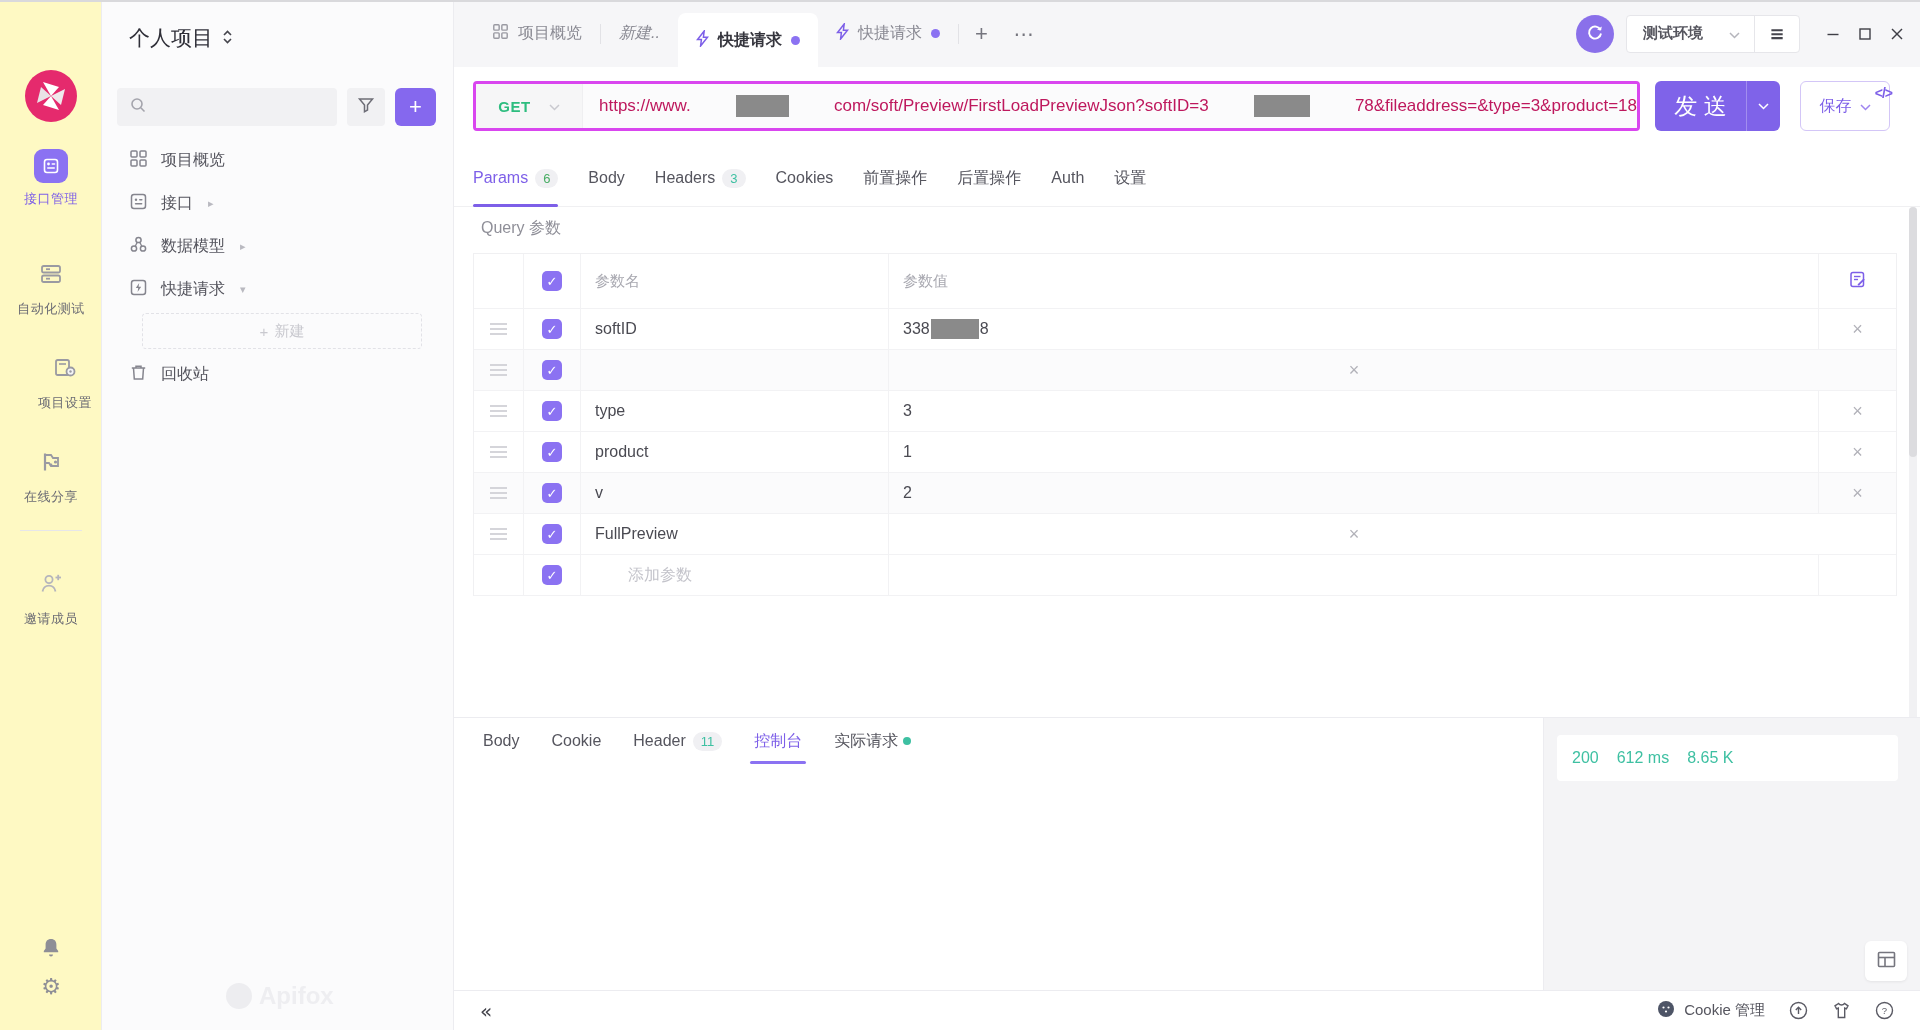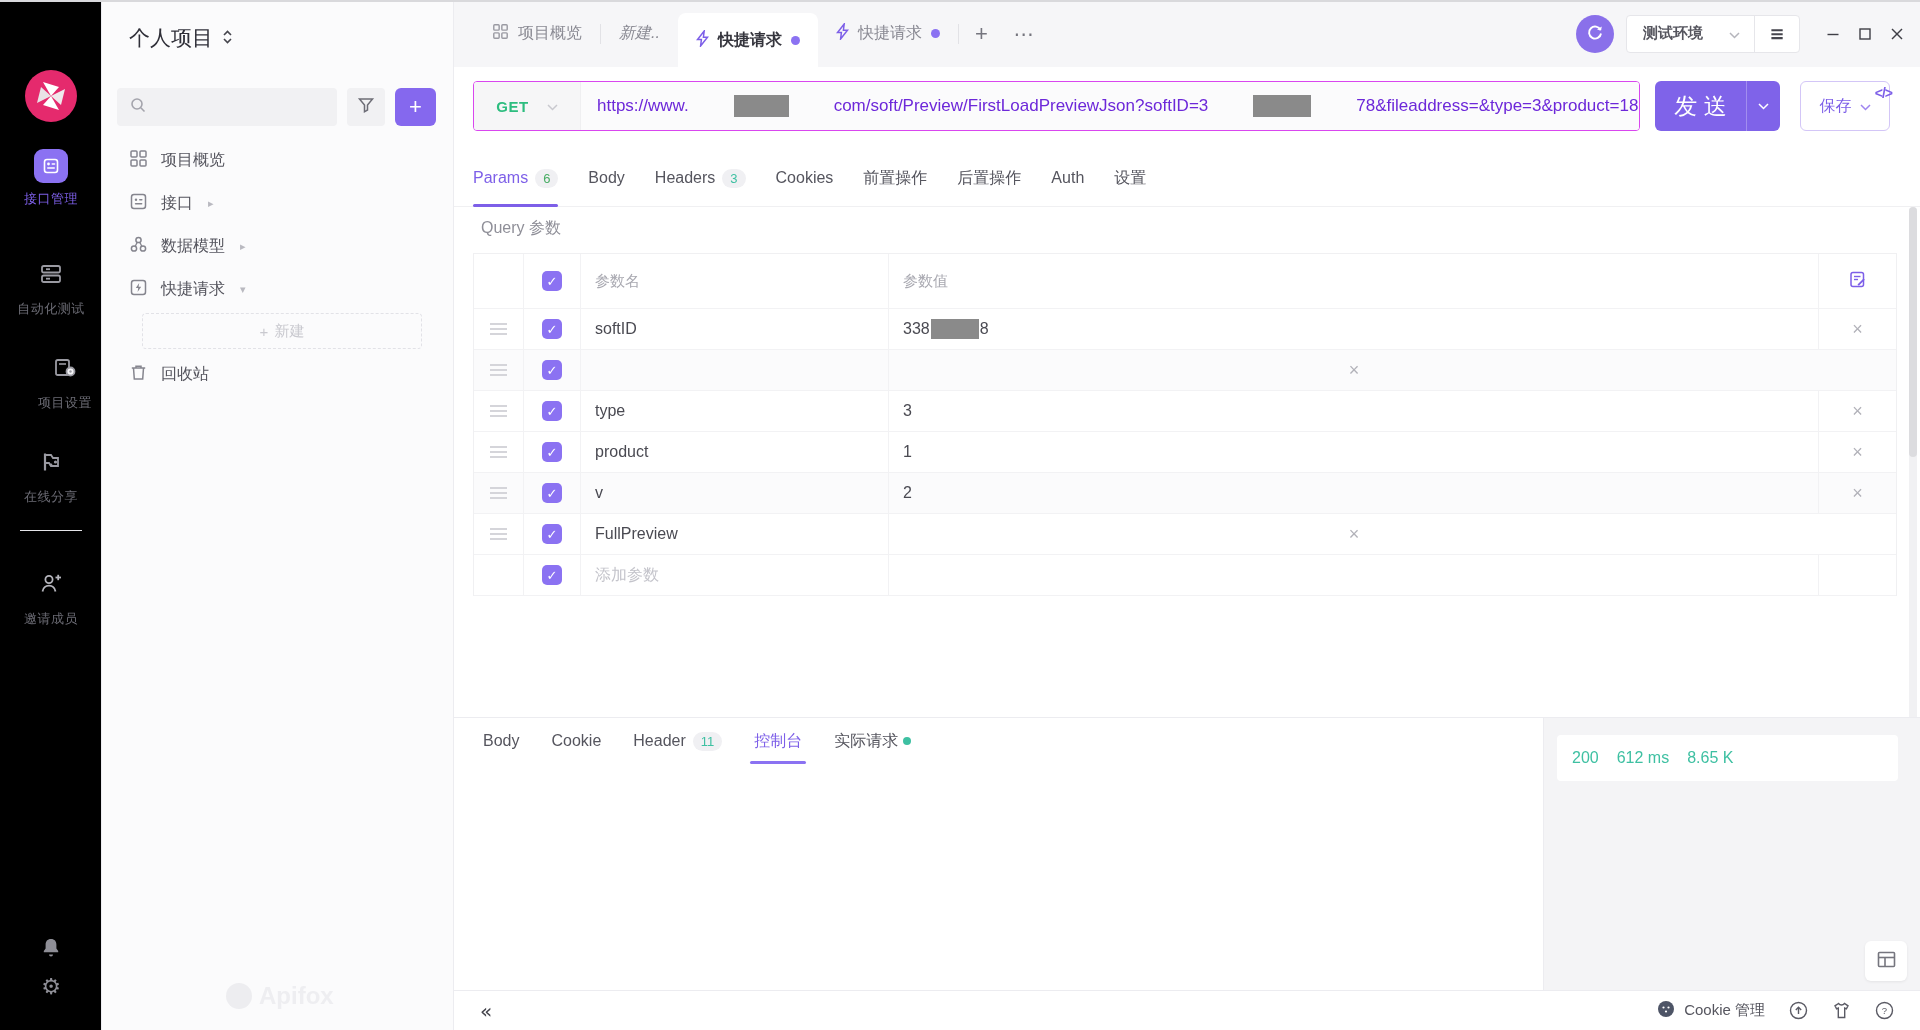--- a/index.html
+++ b/index.html
@@ -2,21 +2,21 @@
 <html><head>
 <meta charset="utf-8">
 <style>
   * { margin:0; padding:0; box-sizing:border-box; }
   html,body { width:1920px; height:1030px; overflow:hidden; }
   body { font-family:"Liberation Sans","DejaVu Sans",sans-serif; background:#fff; color:#55555e; position:relative; }
   #app { position:absolute; inset:0; }
   .topedge { position:absolute; top:0; left:0; right:0; height:2px; background:#d9d9dc; z-index:50; }
 
   
-  .rail { position:absolute; top:0; left:0; width:102px; height:1030px; background:#000000; border-right:1px solid #ececf0; z-index:5; }
+  .rail { position:absolute; top:0; left:0; width:102px; height:1030px; background:#fef9c3; border-right:1px solid #ececf0; z-index:5; }
   .rail-logo { position:absolute; top:68px; left:23px; width:56px; height:56px; cursor:pointer; }
   .rail-item { position:absolute; left:0; width:102px; text-align:center; cursor:pointer; }
   .rail-item .ricon { display:flex; align-items:center; justify-content:center; height:36px; margin-bottom:6px; }
   .rail-item .rlabel { font-size:13px; color:#6b6b74; letter-spacing:.5px; }
   .rail-item.active .rlabel { color:#7d5fe8; }
   .ricon-box { width:34px; height:34px; background:#8b72f2; border-radius:9px; display:flex; align-items:center; justify-content:center; margin:0 auto; }
   .rail-divider { position:absolute; top:530px; left:20px; width:62px; height:1px; background:#e6e6ea; }
   .rail-bottom-icon { position:absolute; left:0; width:102px; text-align:center; cursor:pointer; color:#8e8e96; }
   .gear-glyph { font-size:22px; line-height:22px; color:#8e8e96; font-family:"DejaVu Sans",sans-serif; }
 
@@ -52,24 +52,24 @@
   .env-group { height:38px; background:#fff; border:1px solid #e6e6ea; border-radius:4px; display:flex; align-items:center; }
   .env-select { display:flex; align-items:center; gap:26px; padding:0 14px 0 16px; font-size:15px; color:#55555e; cursor:pointer; height:100%; }
   .env-sep { width:1px; height:37px; background:#e6e6ea; }
   .env-menu { width:44px; height:100%; display:flex; align-items:center; justify-content:center; font-size:18px; color:#45454d; cursor:pointer; font-family:"DejaVu Sans",sans-serif; }
   .winctl { display:flex; align-items:center; gap:14px; margin-left:8px; }
   .winctl span { width:18px; height:18px; display:flex; align-items:center; justify-content:center; cursor:pointer; color:#3f3f46; }
 
   
   .editor { position:absolute; top:67px; left:0; right:0; height:650px; background:#fff; }
   .url-row { position:absolute; top:14px; left:19px; right:30px; height:50px; }
-  .url-group { position:absolute; left:0; top:0; width:1167px; height:50px; border:1px solid #d946ef; border-radius:4px; display:flex; overflow:hidden; }
+  .url-group { position:absolute; left:0; top:0; width:1167px; height:50px; border:3px solid #d946ef; border-radius:4px; display:flex; overflow:hidden; }
   .method { width:107px; background:#f6f6f7; display:flex; align-items:center; justify-content:center; gap:18px; cursor:pointer; border-right:1px solid #efeff1; }
   .method .m-label { color:#2dbd7f; font-weight:bold; font-size:15px; letter-spacing:.5px; }
-  .url-input { flex:1; background:#fbfbfc; display:flex; align-items:center; padding-left:16px; font-size:17px; color:#6d28d9; white-space:nowrap; overflow:hidden; cursor:text;gap:44px; }
+  .url-input { flex:1; background:#fbfbfc; display:flex; align-items:center; padding-left:16px; font-size:17px; color:#be185d; white-space:nowrap; overflow:hidden; cursor:text;gap:44px; }
   .redact { display:inline-block; height:22px; background:#8a8a8a; vertical-align:middle; margin:0 1px; }
   .rw55 { width:55px; } .rw58 { width:58px; } .rw48 { width:48px; height:20px; }
   .send-btn { position:absolute; left:1182px; top:0; width:125px; height:50px; background:#7f63e9; border-radius:6px; display:flex; cursor:pointer; }
   .send-main { flex:1; display:flex; align-items:center; justify-content:center; color:#fff; font-size:23px; }
   .send-caret { width:34px; border-left:1px solid rgba(255,255,255,.28); display:flex; align-items:center; justify-content:center; }
   .save-btn { position:absolute; left:1327px; top:0; width:90px; height:50px; background:#fff; border:1px solid #d3c6f7; border-radius:6px; color:#7d5fe8; font-size:16px; display:flex; align-items:center; justify-content:center; gap:8px; cursor:pointer; }
 
   .req-tabs { position:absolute; top:83px; left:0; right:0; height:57px; border-bottom:1px solid #f0f0f2; display:flex; align-items:flex-end; padding-left:19px; gap:30px; }
   .rtab { display:flex; align-items:center; gap:7px; font-size:16px; color:#55555e; cursor:pointer; position:relative; height:100%; }
   .rtab.active { color:#7d5fe8; }
@@ -86,21 +86,21 @@
   .prow.alt { background:#fbfbfc; }
   .pc { display:flex; align-items:center; height:100%; border-right:1px solid #f2f2f4; overflow:hidden; }
   .pc.last { border-right:none; justify-content:center; }
   .pc.name, .pc.val { padding-left:14px; color:#4a4a52; white-space:nowrap; }
   .prow.head .pc.name, .prow.head .pc.val { color:#a8a8b0; }
   .pc.check { justify-content:center; }
   .pc.dragc { justify-content:center; }
   .drag-handle { width:17px; height:2px; background:#d5d5da; box-shadow:0 5px 0 #d5d5da, 0 10px 0 #d5d5da; margin-top:-10px; cursor:grab; }
   .cbx { width:20px; height:20px; background:#8b72f2; border-radius:5px; color:#fff; font-size:13px; display:flex; align-items:center; justify-content:center; cursor:pointer; font-family:"DejaVu Sans",sans-serif; }
   .del-x { color:#b2b2b9; font-size:18px; cursor:pointer; line-height:1; }
-  .placeholder { color:#c4c4cb; }
+  .placeholder { color:#c4c4cb;margin-left:33px; }
 
   .scrollbar { position:absolute; top:140px; right:3px; width:8px; height:565px; background:#f1f1f3; border-radius:4px; }
   .scrollbar .thumb { position:absolute; top:0; left:0; width:8px; height:250px; background:#dcdcdf; border-radius:4px; }
 
   
   .console { position:absolute; top:717px; left:0; width:1089px; height:273px; border-top:1px solid #ececf0; background:#fff; }
   .con-tabs { height:46px; display:flex; align-items:center; padding-left:29px; gap:32px; }
   .ctab { display:flex; align-items:center; gap:7px; font-size:16px; color:#55555e; cursor:pointer; position:relative; height:100%; }
   .ctab.active { color:#7d5fe8; }
   .ctab.active::after { content:""; position:absolute; left:-4px; right:-4px; bottom:0; height:3px; background:#8b72f2; border-radius:2px; }

